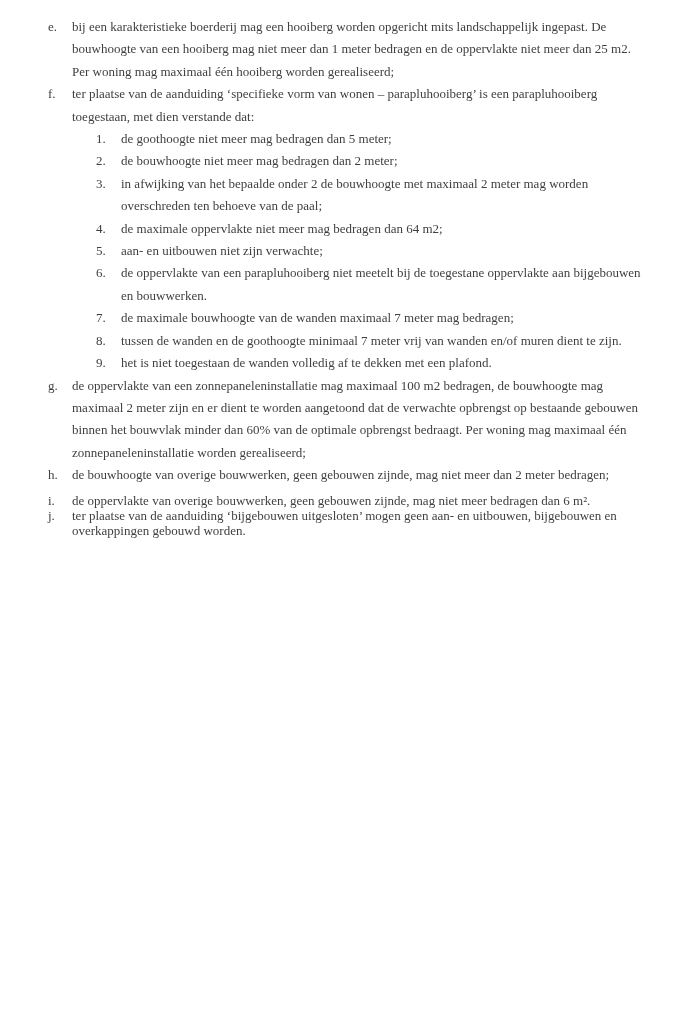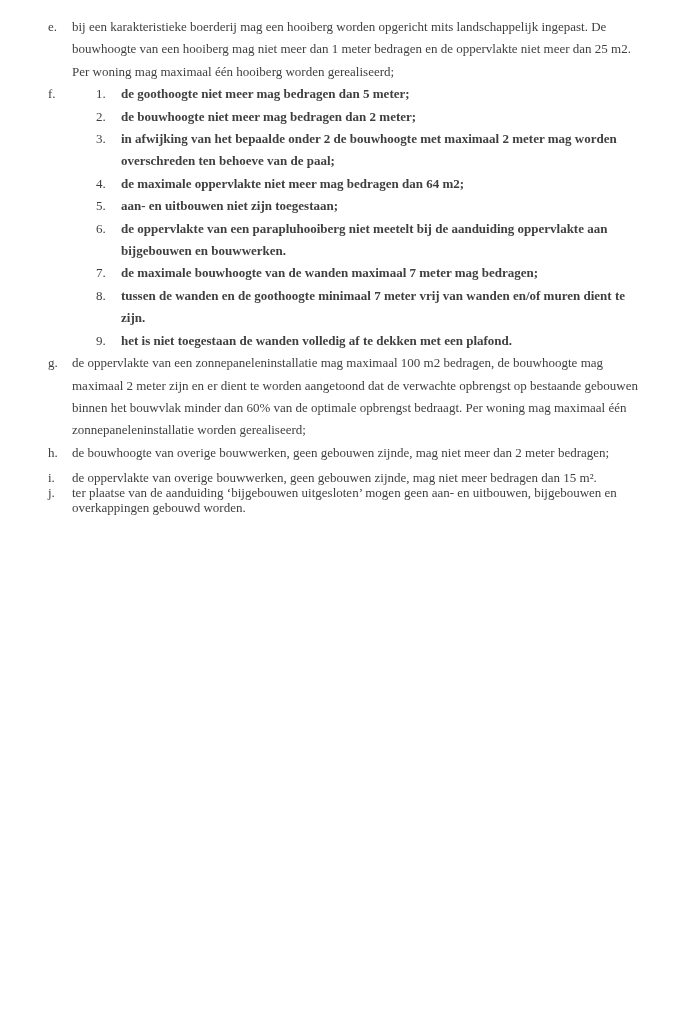--- a/index.html
+++ b/index.html
@@ -38,21 +38,20 @@
   .subitem {
     display: flex;
     align-items: flex-start;
   }
   .subitem > .marker {
     flex: 0 0 25px;
     width: 25px;
   }
   .subitem > .body {
     flex: 1 1 auto;
-    font-weight: bold;
   }
   .tight {
     line-height: 15px;
   }
   .gap-before {
     margin-top: 6px;
   }
 </style>
 </head>
 <body>
@@ -60,44 +59,45 @@
 <div class="doc-page">
 
   <div class="item">
     <div class="marker">e.</div>
     <div class="body">bij een karakteristieke boerderij mag een hooiberg worden opgericht mits landschappelijk ingepast. De bouwhoogte van een hooiberg mag niet meer dan 1 meter bedragen en de oppervlakte niet meer dan 25 m2. Per woning mag maximaal één hooiberg worden gerealiseerd;</div>
   </div>
 
   <div class="item">
     <div class="marker">f.</div>
     <div class="body">
+      <span>ter plaatse van de aanduiding ‘specifieke vorm van wonen – parapluhooiberg’ is een parapluhooiberg toegestaan, met dien verstande dat:</span>
       <div class="sublist">
         <div class="subitem">
           <div class="marker">1.</div>
           <div class="body">de goothoogte niet meer mag bedragen dan 5 meter;</div>
         </div>
         <div class="subitem">
           <div class="marker">2.</div>
           <div class="body">de bouwhoogte niet meer mag bedragen dan 2 meter;</div>
         </div>
         <div class="subitem">
           <div class="marker">3.</div>
           <div class="body">in afwijking van het bepaalde onder 2 de bouwhoogte met maximaal 2 meter mag worden overschreden ten behoeve van de paal;</div>
         </div>
         <div class="subitem">
           <div class="marker">4.</div>
           <div class="body">de maximale oppervlakte niet meer mag bedragen dan 64 m2;</div>
         </div>
         <div class="subitem">
           <div class="marker">5.</div>
-          <div class="body">aan- en uitbouwen niet zijn toegestaan;</div>
+          <div class="body">aan- en uitbouwen niet zijn verwachte;</div>
         </div>
         <div class="subitem">
           <div class="marker">6.</div>
-          <div class="body">de oppervlakte van een parapluhooiberg niet meetelt bij de aanduiding oppervlakte aan bijgebouwen en bouwwerken.</div>
+          <div class="body">de oppervlakte van een parapluhooiberg niet meetelt bij de toegestane oppervlakte aan bijgebouwen en bouwwerken.</div>
         </div>
         <div class="subitem">
           <div class="marker">7.</div>
           <div class="body">de maximale bouwhoogte van de wanden maximaal 7 meter mag bedragen;</div>
         </div>
         <div class="subitem">
           <div class="marker">8.</div>
           <div class="body">tussen de wanden en de goothoogte minimaal 7 meter vrij van wanden en/of muren dient te zijn.</div>
         </div>
         <div class="subitem">
@@ -113,21 +113,21 @@
     <div class="body">de oppervlakte van een zonnepaneleninstallatie mag maximaal 100 m2 bedragen, de bouwhoogte mag maximaal 2 meter zijn en er dient te worden aangetoond dat de verwachte opbrengst op bestaande gebouwen binnen het bouwvlak minder dan 60% van de optimale opbrengst bedraagt. Per woning mag maximaal één zonnepaneleninstallatie worden gerealiseerd;</div>
   </div>
 
   <div class="item">
     <div class="marker">h.</div>
     <div class="body">de bouwhoogte van overige bouwwerken, geen gebouwen zijnde, mag niet meer dan 2 meter bedragen;</div>
   </div>
 
   <div class="item tight gap-before">
     <div class="marker">i.</div>
-    <div class="body">de oppervlakte van overige bouwwerken, geen gebouwen zijnde, mag niet meer bedragen dan 15 m².</div>
+    <div class="body">de oppervlakte van overige bouwwerken, geen gebouwen zijnde, mag niet meer bedragen dan 6 m².</div>
   </div>
 
   <div class="item tight">
     <div class="marker">j.</div>
     <div class="body">ter plaatse van de aanduiding ‘bijgebouwen uitgesloten’ mogen geen aan- en uitbouwen, bijgebouwen en overkappingen gebouwd worden.</div>
   </div>
 
 </div>
 
 </body></html>

